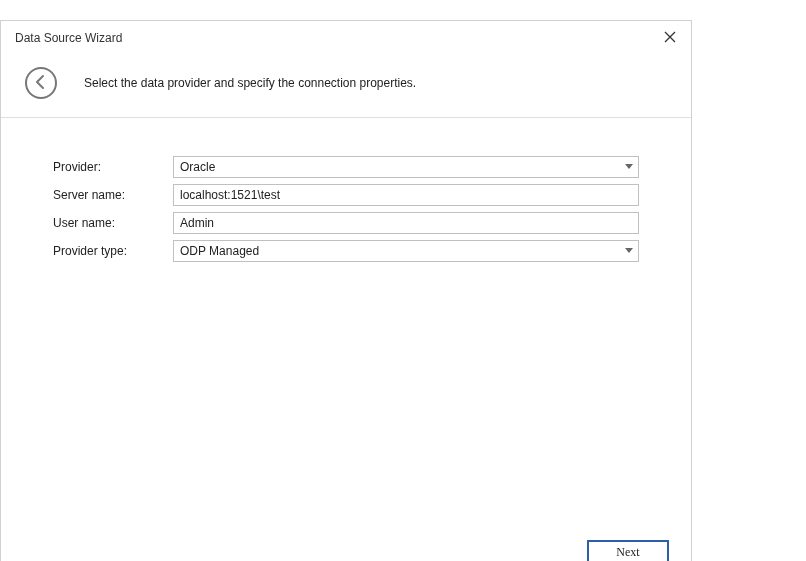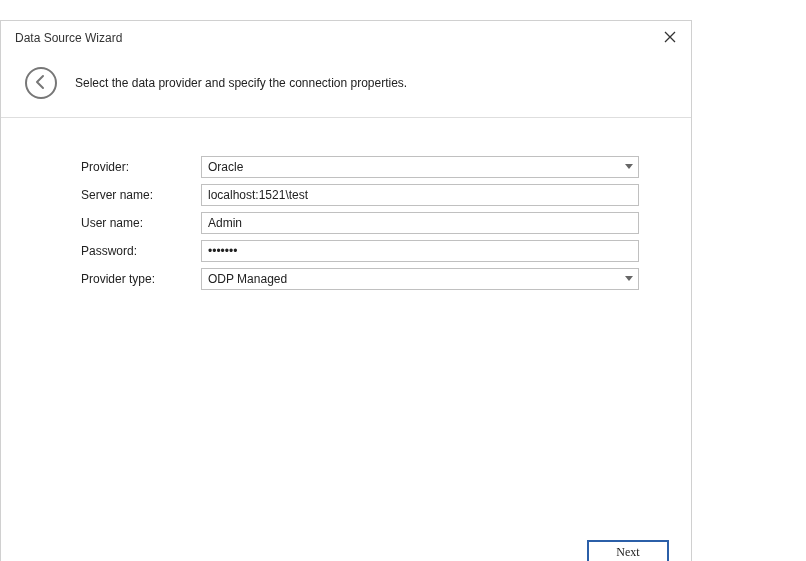--- a/index.html
+++ b/index.html
@@ -45,21 +45,21 @@
       color: #333;
     }
     .close-btn svg {
       width: 12px;
       height: 12px;
     }
     .header-row {
       display: flex;
       align-items: center;
       padding: 12px 24px 18px 24px;
-      gap: 18px;
+      gap: 27px;
       border-bottom: 1px solid #dedede;
     }
     .back-btn {
       width: 32px;
       height: 32px;
       border: 2px solid #777;
       border-radius: 50%;
       display: flex;
       align-items: center;
       justify-content: center;
@@ -69,21 +69,21 @@
     .back-btn svg {
       width: 16px;
       height: 16px;
     }
     .header-desc {
       font-size: 12px;
       color: #222;
     }
     .form-area {
       flex: 1;
-      padding: 38px 52px 10px 80px;
+      padding: 38px 52px 10px 52px;
     }
     .form-row {
       display: flex;
       align-items: center;
       margin-bottom: 6px;
     }
     .form-label {
       width: 120px;
       font-size: 12px;
       color: #222;
@@ -196,24 +196,20 @@
     <div class="form-row">
       <div class="form-label">Server name:</div>
       <input class="form-input" type="text" value="localhost:1521\test" style="">
     </div>
 
     <div class="form-row">
       <div class="form-label">User name:</div>
       <input class="form-input" type="text" value="Admin" style="">
     </div>
 
-    <div class="form-row">
-      <div class="form-label">Password:</div>
-      <input class="form-input" type="text" value="•••••••" style="">
-    </div>
 
     <div class="form-row">
       <div class="form-label">Provider type:</div>
       <div class="select-wrap">
         <input class="form-input" type="text" readonly="" value="ODP Managed" style="">
         <span class="select-caret">
           <svg viewBox="0 0 8 6">
               <path d="M0 0 L4 5 L8 0 Z" fill="#666"></path>
             </svg>
         </span>

